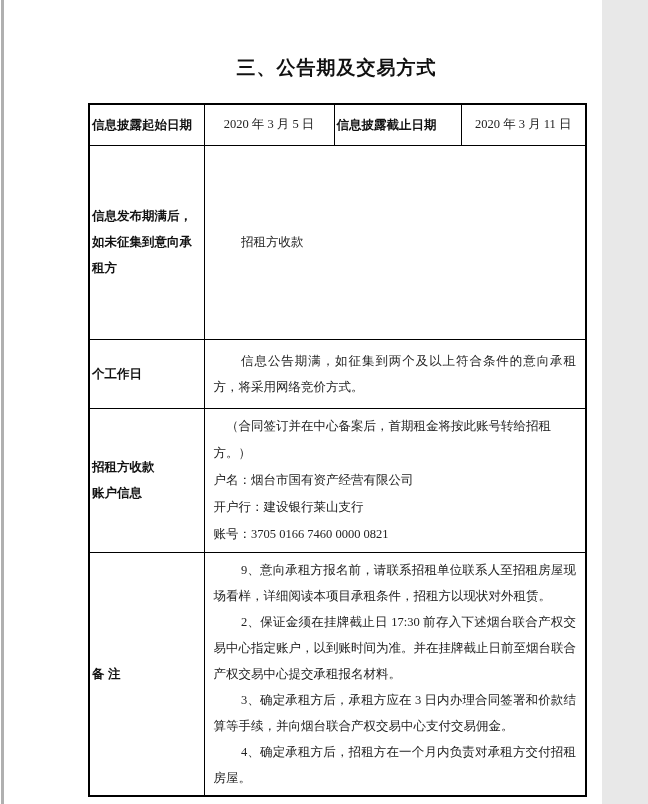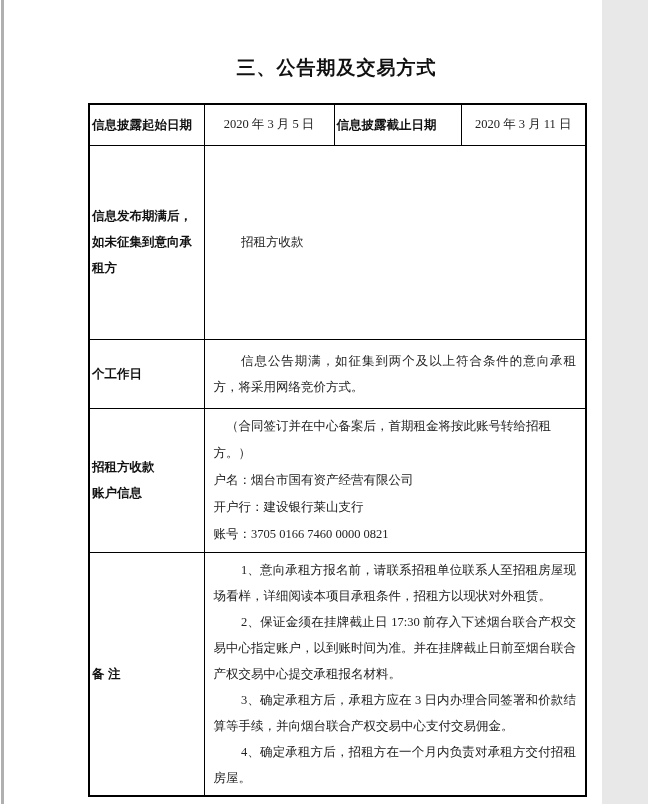--- a/index.html
+++ b/index.html
@@ -109,21 +109,21 @@
       <td class="val" colspan="3">
         <div class="acct-line first">（合同签订并在中心备案后，首期租金将按此账号转给招租方。）</div>
         <div class="acct-line">户名：烟台市国有资产经营有限公司</div>
         <div class="acct-line">开户行：建设银行莱山支行</div>
         <div class="acct-line">账号：3705 0166 7460 0000 0821</div>
       </td>
     </tr>
     <tr class="r6">
       <td class="lbl">备 注</td>
       <td class="val" colspan="3">
-        <p class="para">1、意向承租方报名前，请联系招租单位联系人至招租房屋现场看样，详细阅读本项目承租条件，招租方以现状对外租赁。</p>
+        <p class="para">9、意向承租方报名前，请联系招租单位联系人至招租房屋现场看样，详细阅读本项目承租条件，招租方以现状对外租赁。</p>
         <p class="para">2、保证金须在挂牌截止日 17:30 前存入下述烟台联合产权交易中心指定账户，以到账时间为准。并在挂牌截止日前至烟台联合产权交易中心提交承租报名材料。</p>
         <p class="para">3、确定承租方后，承租方应在 3 日内办理合同签署和价款结算等手续，并向烟台联合产权交易中心支付交易佣金。</p>
         <p class="para">4、确定承租方后，招租方在一个月内负责对承租方交付招租房屋。</p>
       </td>
     </tr>
   </tbody>
     </table>
 </div>
 
 </body></html>

